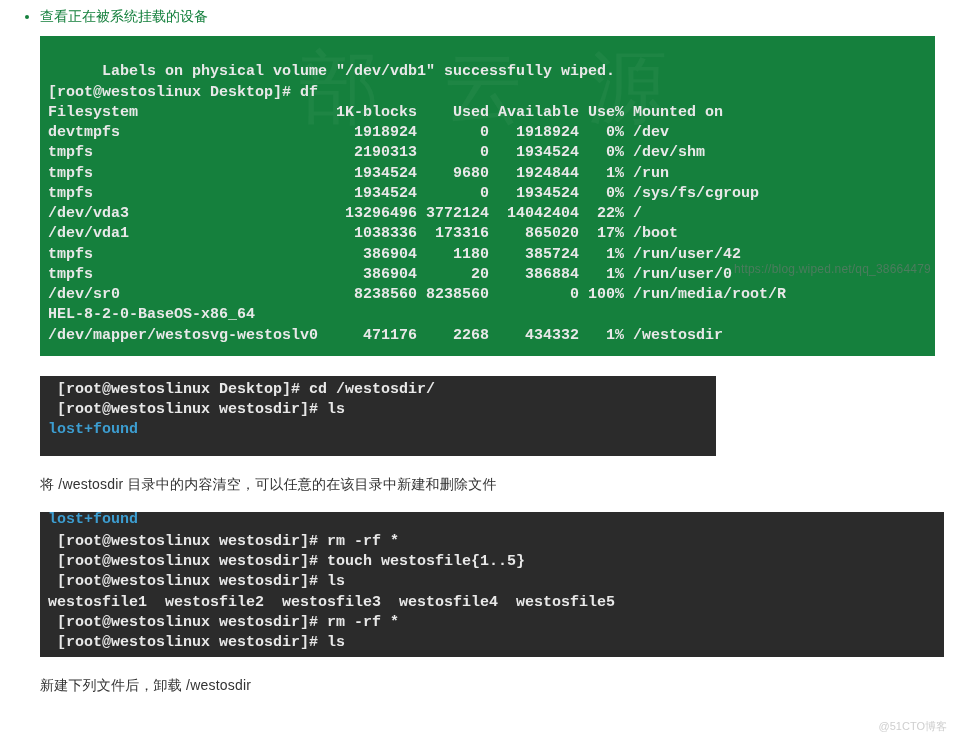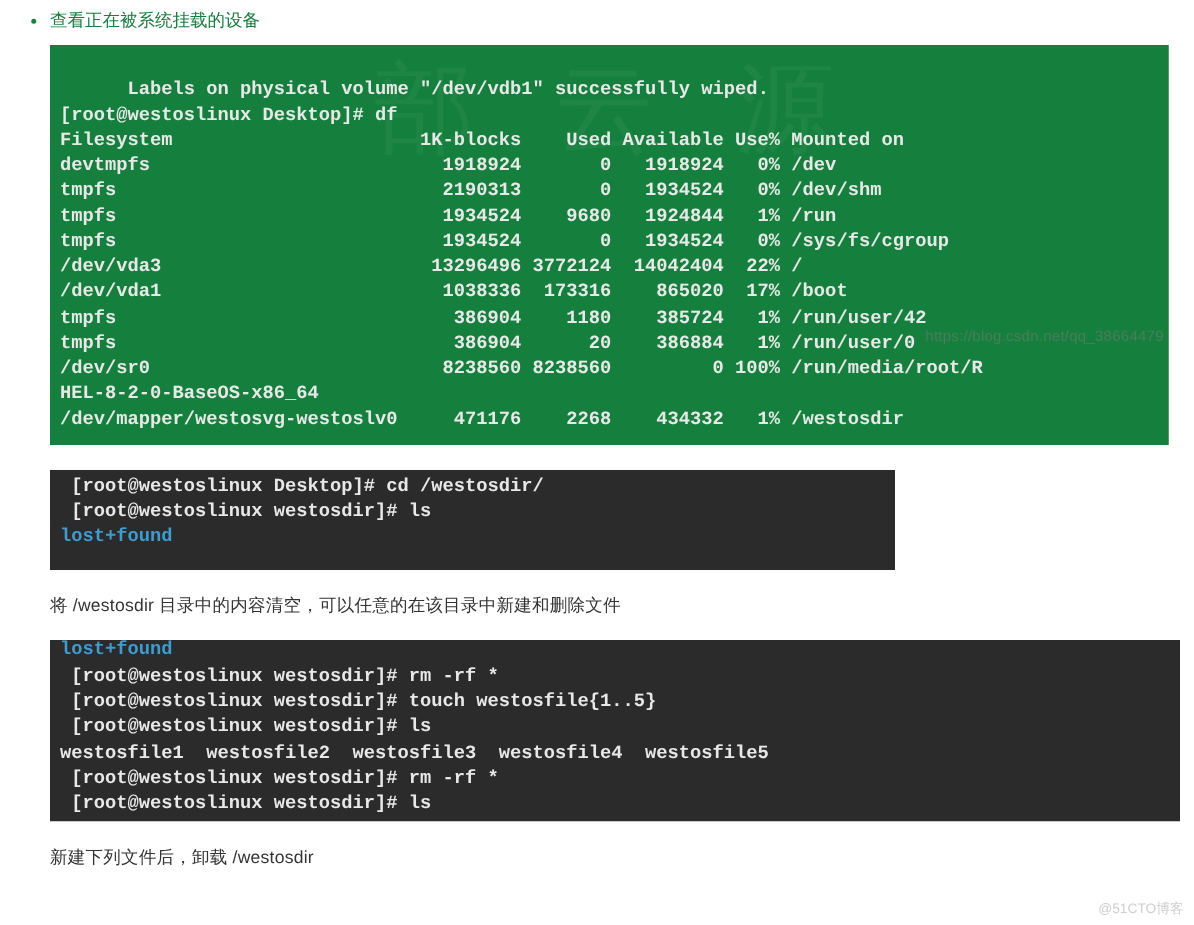--- a/index.html
+++ b/index.html
@@ -85,21 +85,21 @@
 <span>tmpfs                             1934524    9680   1924844   1% /run</span>
 <span>tmpfs                             1934524       0   1934524   0% /sys/fs/cgroup</span>
 <span>/dev/vda3                        13296496 3772124  14042404  22% /</span>
 <span>/dev/vda1                         1038336  173316    865020  17% /boot</span>
 <span>tmpfs                              386904    1180    385724   1% /run/user/42</span>
 <span>tmpfs                              386904      20    386884   1% /run/user/0</span>
 <span>/dev/sr0                          8238560 8238560         0 100% /run/media/root/R</span>
 <span>HEL-8-2-0-BaseOS-x86_64</span>
 <span>/dev/mapper/westosvg-westoslv0     471176    2268    434332   1% /westosdir</span></div>
 
-  <div class="watermark1">https://blog.csdn.net/qq_38664479</div>
+  <div class="watermark1">https://blog.wiped.net/qq_38664479</div>
 
   <div class="terminal term2"><span> [root@westoslinux Desktop]# cd /westosdir/</span>
 <span> [root@westoslinux westosdir]# ls</span>
 <span class="blue">lost+found</span></div>
 
   <p class="caption">将 /westosdir 目录中的内容清空，可以任意的在该目录中新建和删除文件</p>
 
   <div class="terminal term3"><span class="blue lf-top">lost+found</span>
 <span> [root@westoslinux westosdir]# rm -rf *</span>
 <span> [root@westoslinux westosdir]# touch westosfile{1..5}</span>

